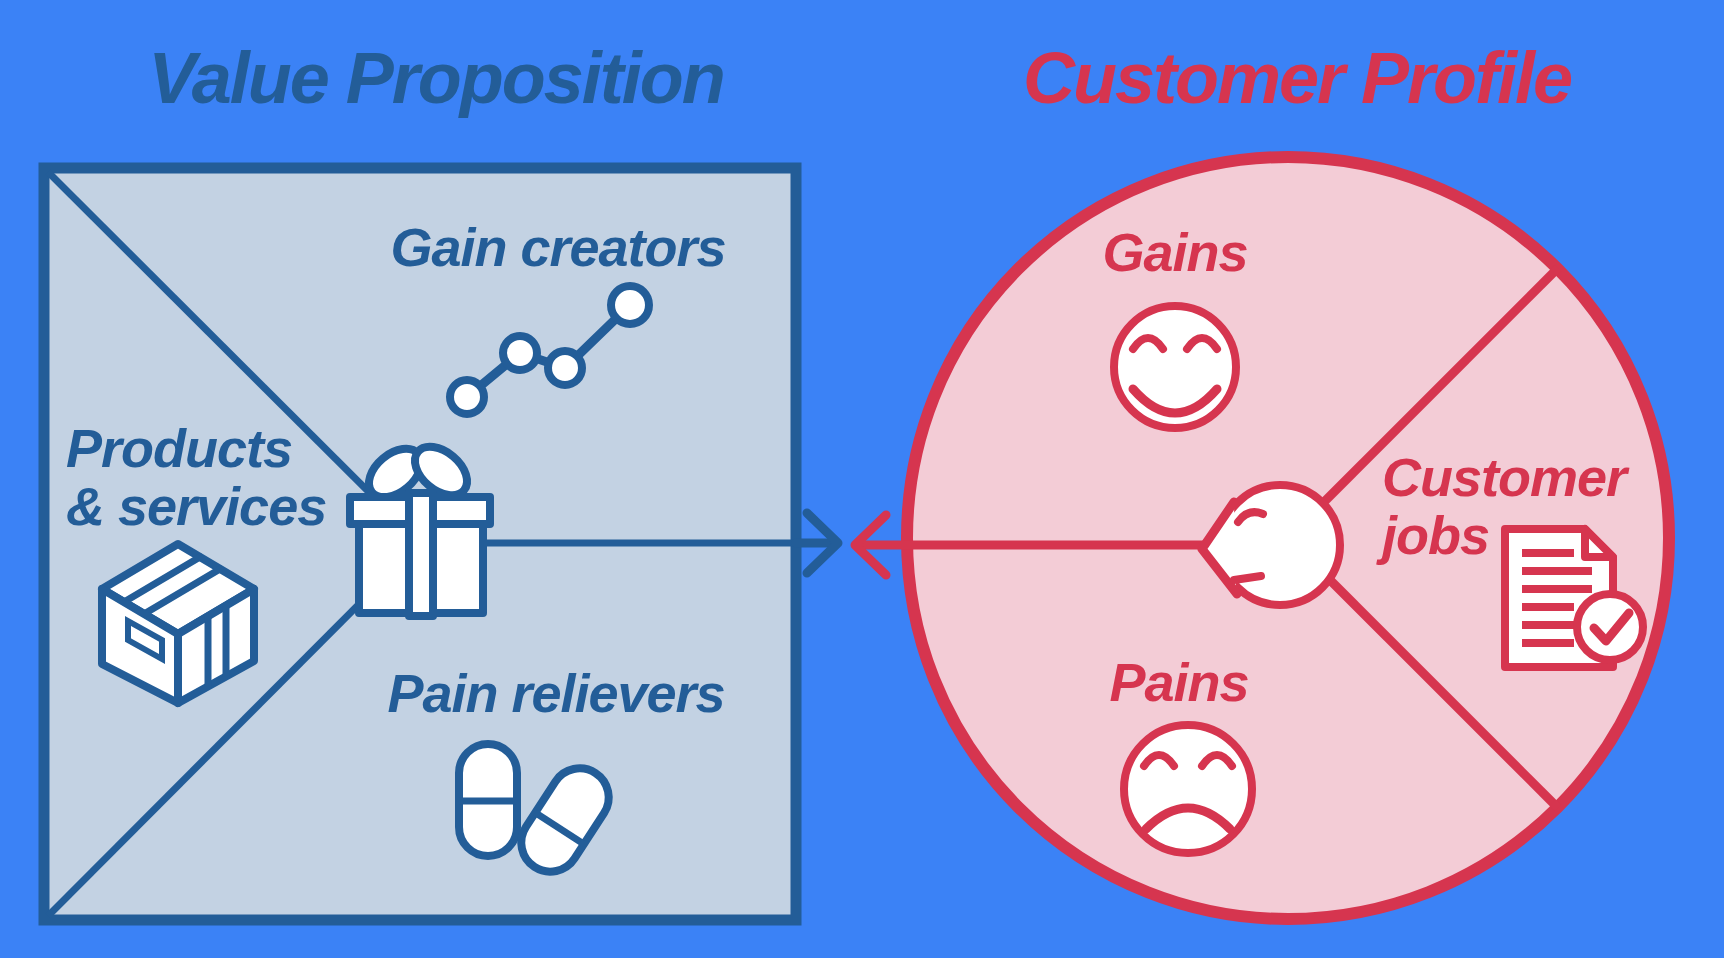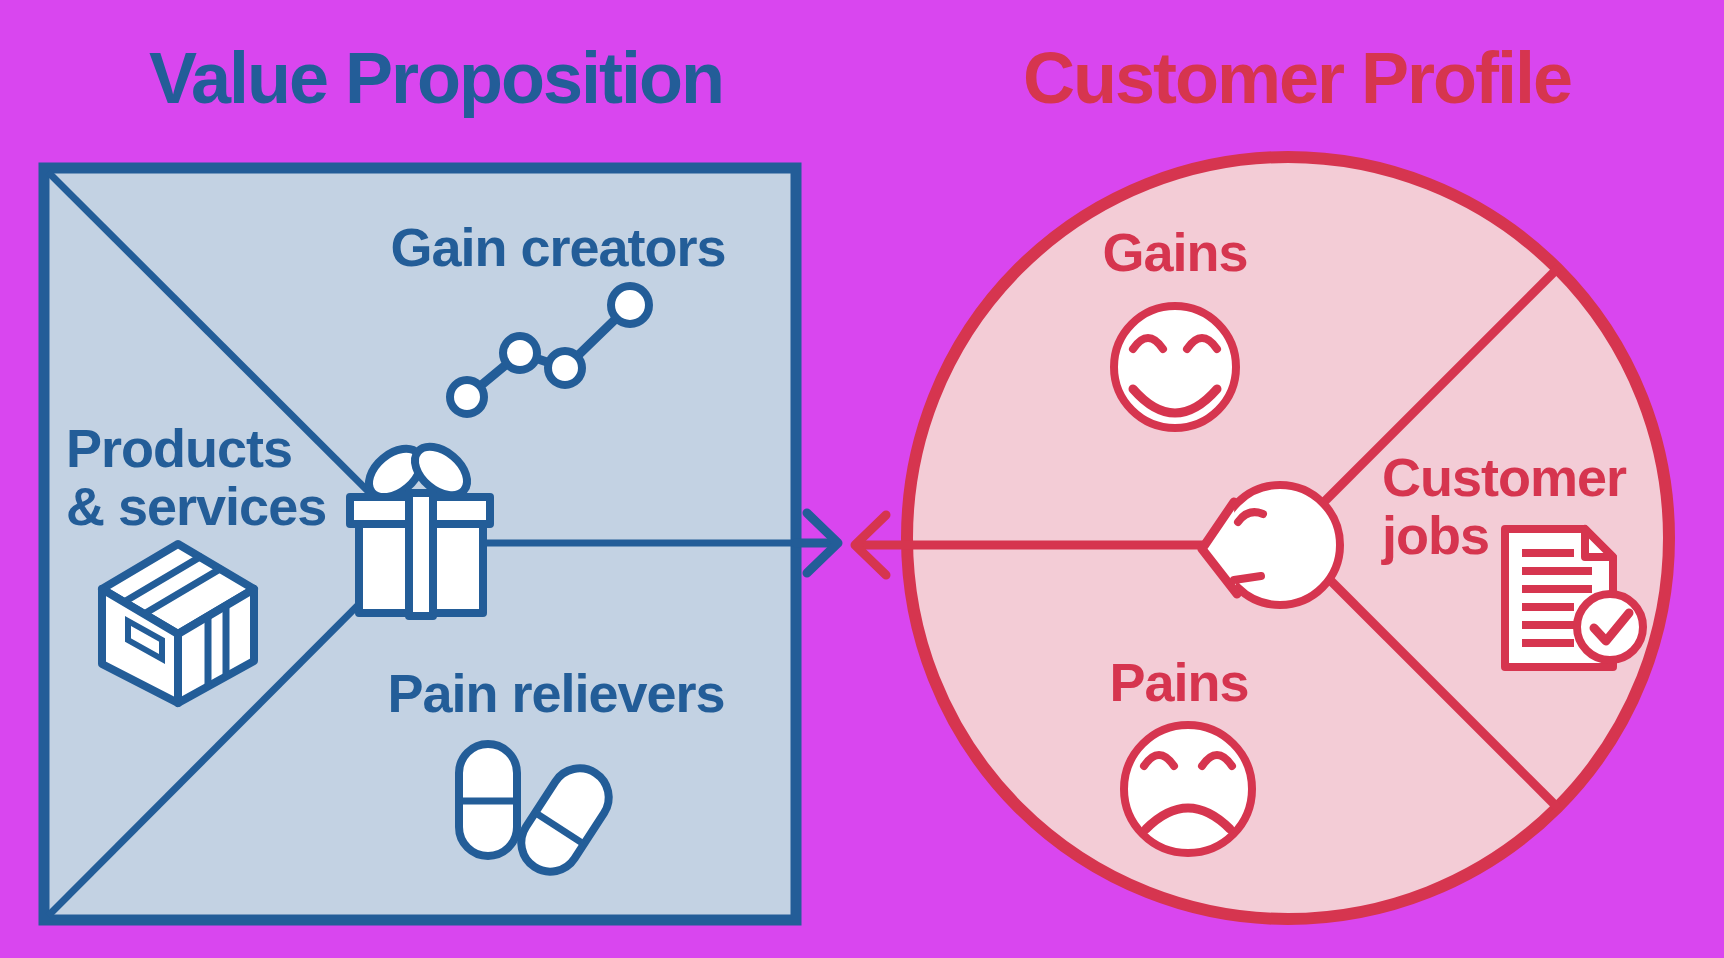--- a/index.html
+++ b/index.html
@@ -1,16 +1,16 @@
 <!DOCTYPE html>
 <html style="--c-blue: #235d98; --c-blue-fill: #c3d2e3; --c-red: #d6354f; --c-red-fill: #f3ccd6; --c-white: #ffffff;"><head>
 <meta charset="utf-8">
 <style>
   html,body{margin:0;padding:0;background:#fff;}
-  .stage{position:relative;width:1724px;height:958px;background:#d946ef;overflow:hidden;}
+  .stage{position:relative;width:1724px;height:958px;background:#3b82f6;overflow:hidden;font-style:italic;}
   svg{display:block;width:1724px;height:958px;}
   text{font-family:"Liberation Sans", sans-serif;font-weight:bold;}
   .title{font-size:72px;letter-spacing:-2px;}
   .label{font-size:54px;letter-spacing:-1px;}
   .t-blue{fill:var(--c-blue);}
   .t-red{fill:var(--c-red);}
   .panel-blue{fill:var(--c-blue-fill);stroke:var(--c-blue);stroke-width:11;}
   .panel-red{fill:var(--c-red-fill);stroke:var(--c-red);stroke-width:12;}
   .ln-blue{stroke:var(--c-blue);fill:none;}
   .ln-red{stroke:var(--c-red);fill:none;}

